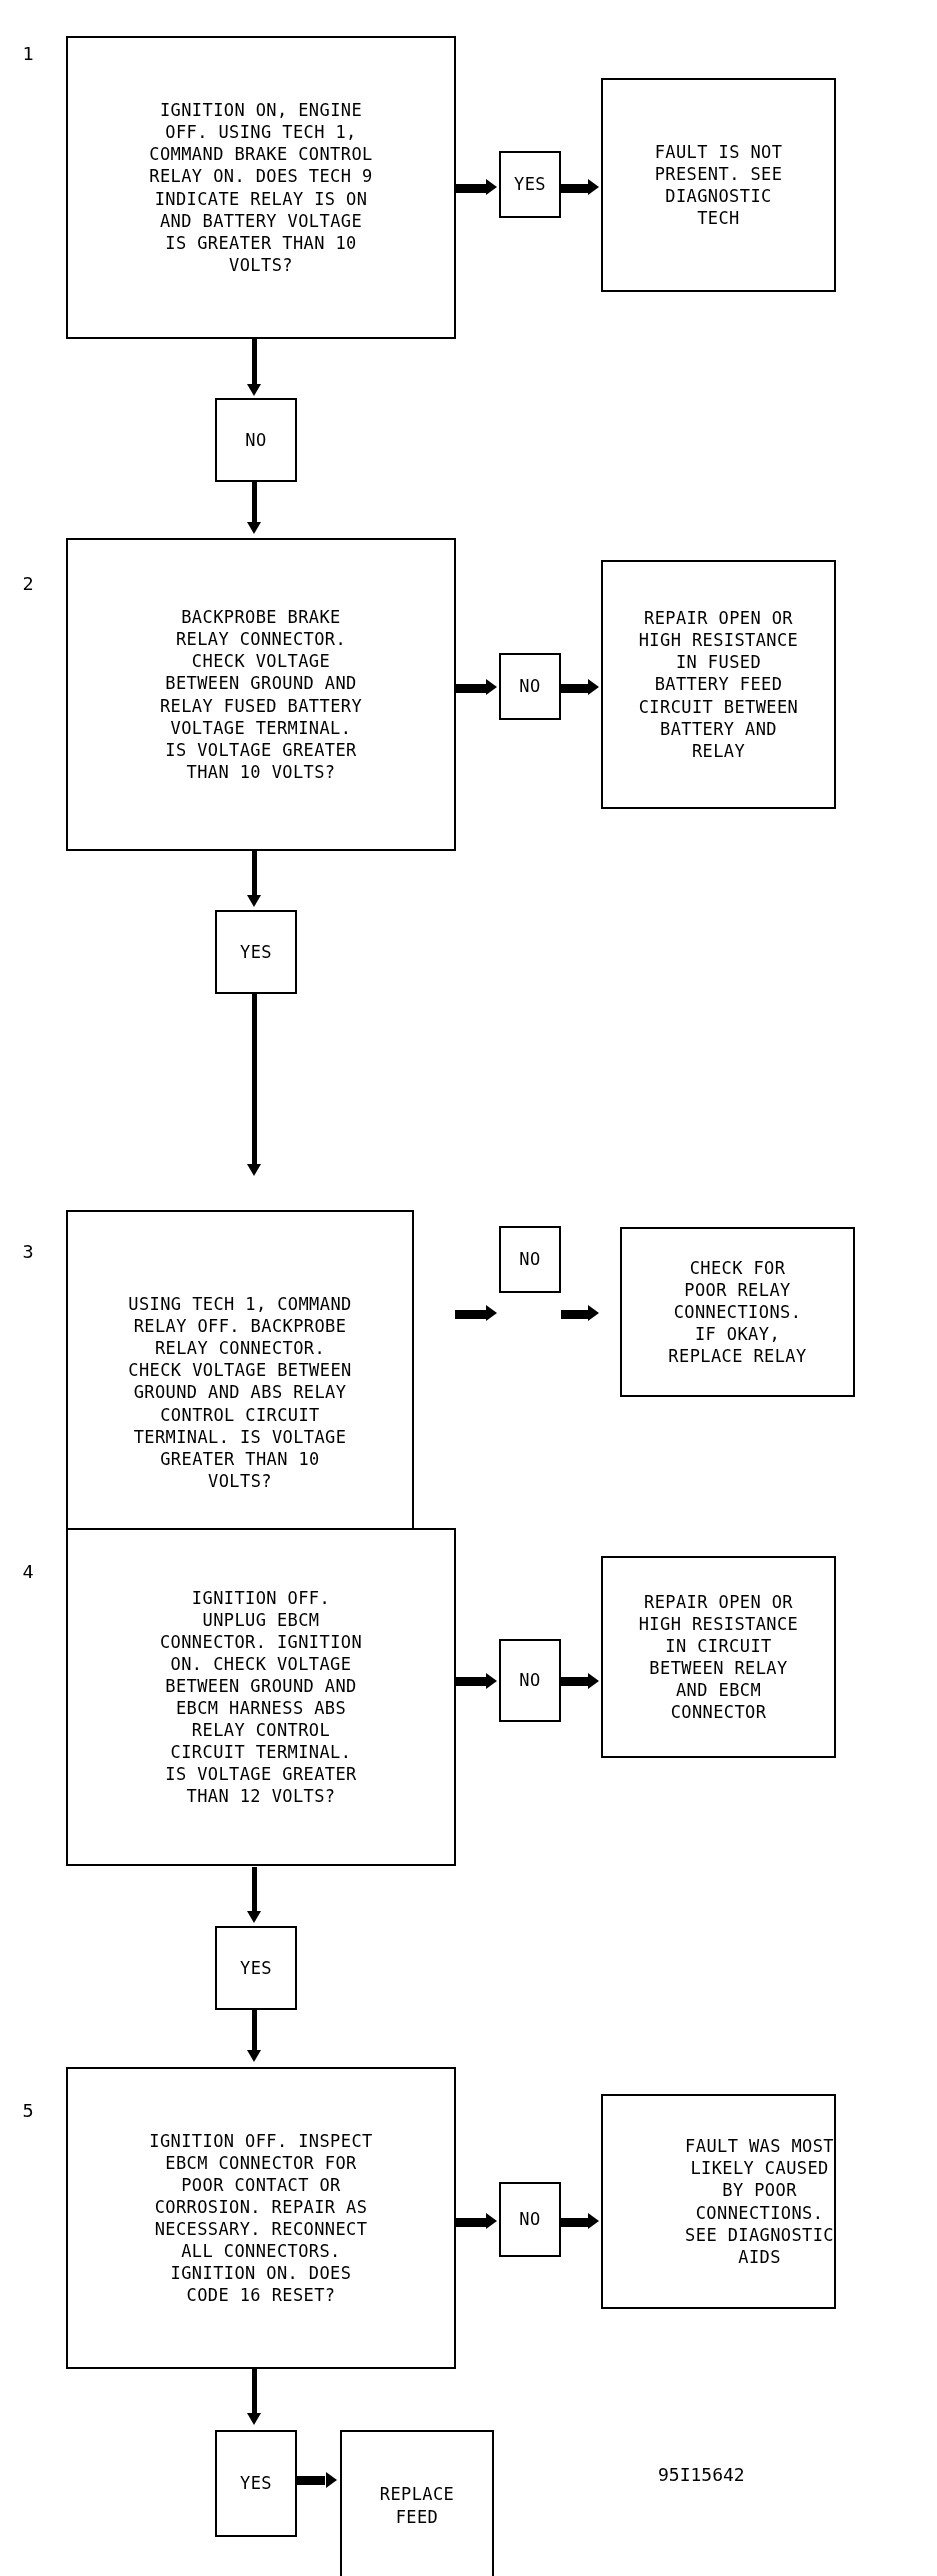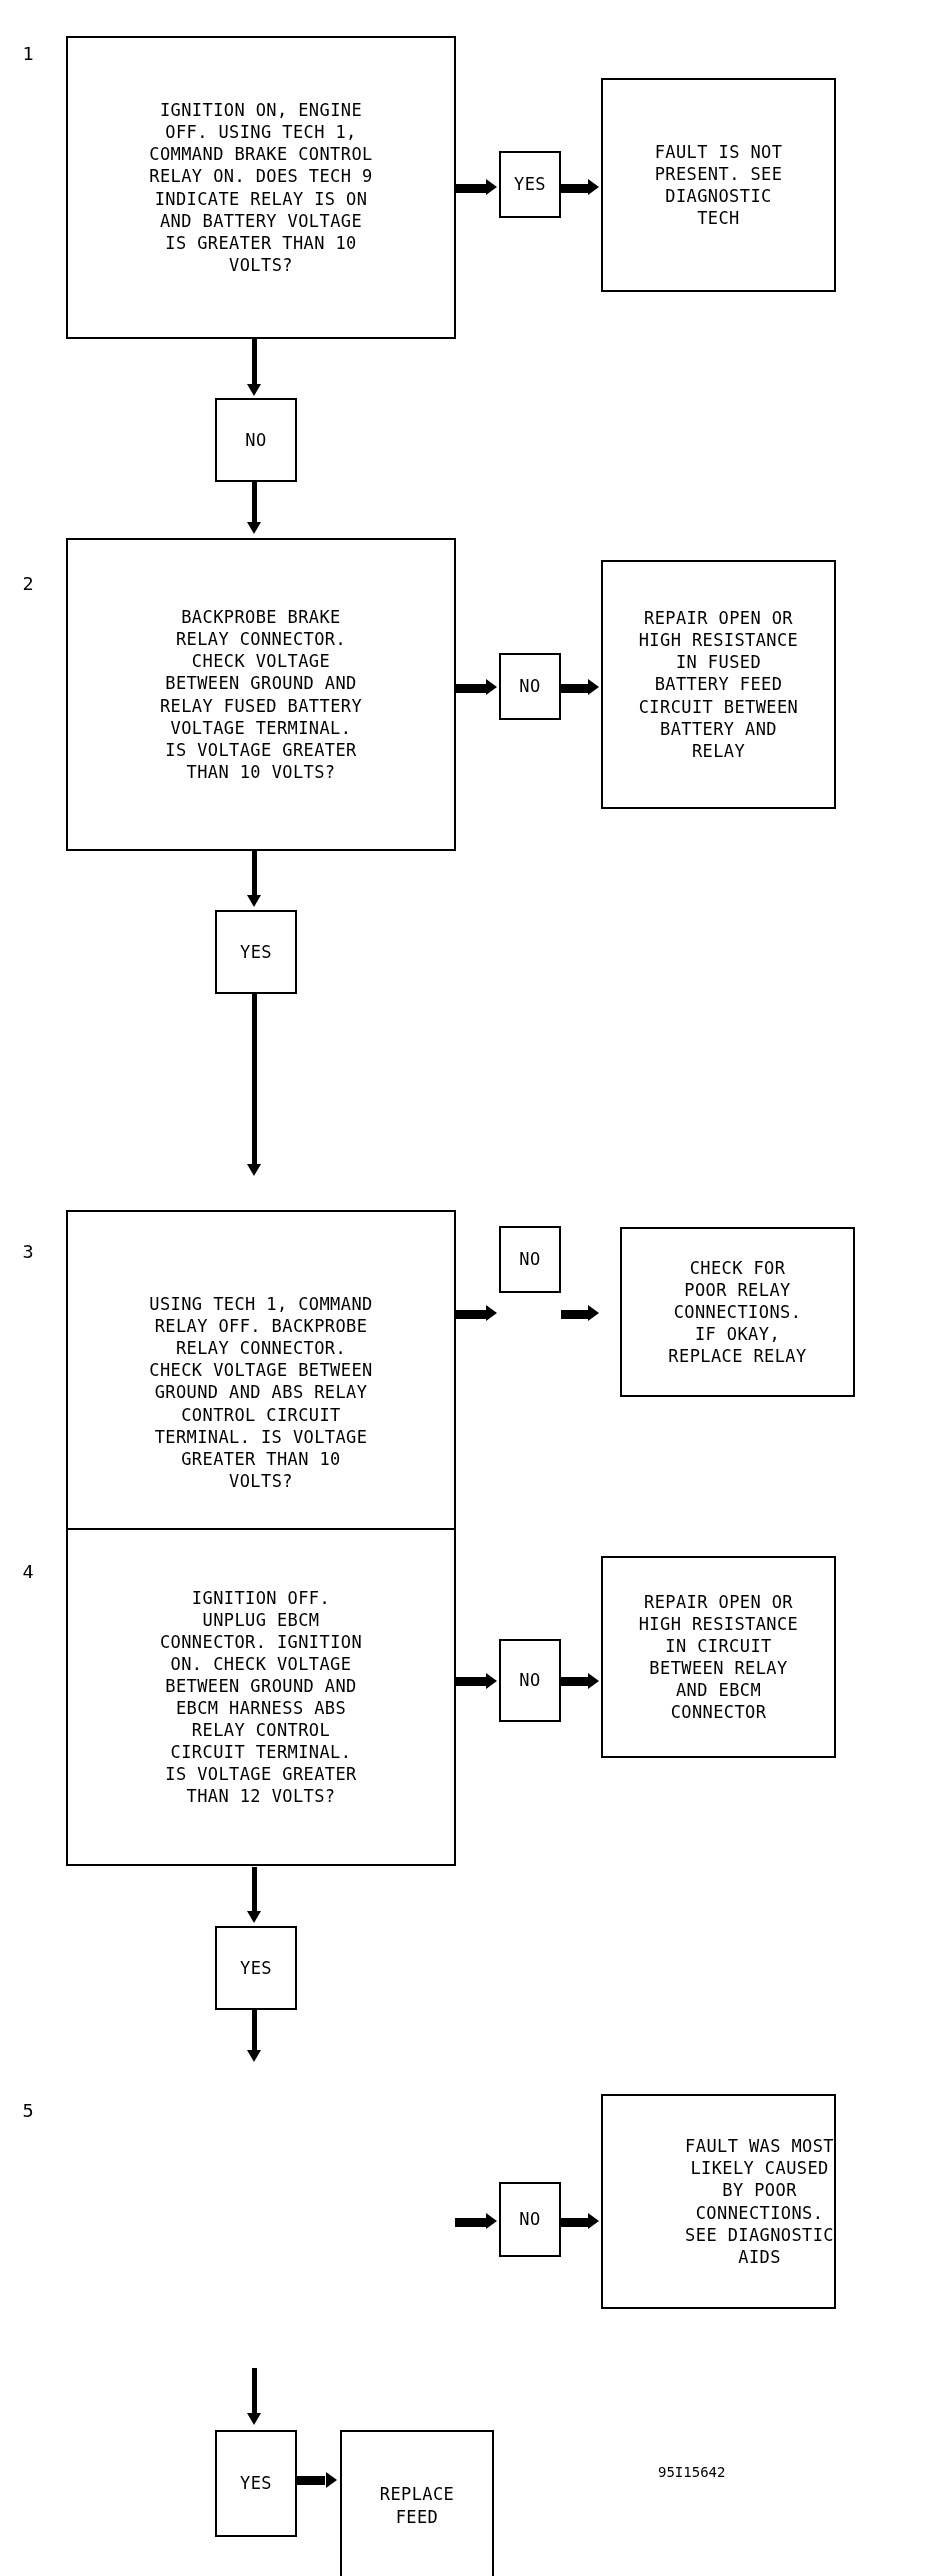--- a/index.html
+++ b/index.html
@@ -78,21 +78,21 @@
   .harrow {
     position: absolute;
     width: 0; height: 0;
     border-top: 8.5px solid transparent;
     border-bottom: 8.5px solid transparent;
     border-left: 11.6px solid #000;
   }
   
   .idcode {
     position: absolute;
-    font-size: 14px;
+    font-size: 18px;
     letter-spacing: 0px;
     font-family: "DejaVu Sans Mono", "Liberation Mono", monospace;
     color: #000;
   }
 </style>
 </head>
 <body>
 
 <div id="stage">
 
@@ -159,21 +159,21 @@
   </div>
   <div class="vline" style="left:252px; top:851px; width:5.4px; height:46px;"></div>
   <div class="varrow" style="left:247px; top:895px;"></div>
   <div class="box small" style="left:215px; top:910px; width:82px; height:84px;">
     <span class="txt">YES</span>
   </div>
   <div class="vline" style="left:252px; top:994px; width:5.4px; height:171px;"></div>
   <div class="varrow" style="left:247px; top:1164px;"></div>
 
   <div class="stepnum" style="left:7.7px; top:1241px;">3</div>
-  <div class="box" style="left:66px; top:1210px; width:390px; height:365px;">
+  <div class="box" style="left:66px; top:1210px; width:348px; height:365px;">
     <span class="txt">USING TECH 1, COMMAND
 RELAY OFF. BACKPROBE
 RELAY CONNECTOR.
 CHECK VOLTAGE BETWEEN
 GROUND AND ABS RELAY
 CONTROL CIRCUIT
 TERMINAL. IS VOLTAGE
 GREATER THAN 10
 VOLTS?</span>
   </div>
@@ -229,20 +229,30 @@
   </div>
   <div class="vline" style="left:252px; top:1867px; width:5.4px; height:46px;"></div>
   <div class="varrow" style="left:247px; top:1911px;"></div>
   <div class="box small" style="left:215px; top:1926px; width:82px; height:84px;">
     <span class="txt">YES</span>
   </div>
   <div class="vline" style="left:252px; top:2010px; width:5.4px; height:40px;"></div>
   <div class="varrow" style="left:247px; top:2050px;"></div>
 
   <div class="stepnum" style="left:7.7px; top:2100px;">5</div>
+  <div class="box" style="left:66px; top:2067px; width:390px; height:302px;">
+    <span class="txt">IGNITION OFF. INSPECT
+EBCM CONNECTOR FOR
+POOR CONTACT OR
+CORROSION. REPAIR AS
+NECESSARY. RECONNECT
+ALL CONNECTORS.
+IGNITION ON. DOES
+CODE 16 RESET?</span>
+  </div>
   <div class="hline" style="left:455px; top:2218px; width:31px;"></div>
   <div class="harrow" style="left:486px; top:2213px;"></div>
   <div class="box small" style="left:499px; top:2182px; width:62px; height:75px;">
     <span class="txt">NO</span>
   </div>
   <div class="hline" style="left:561px; top:2218px; width:27px;"></div>
   <div class="harrow" style="left:588px; top:2213px;"></div>
   <div class="box" style="left:601px; top:2094px; width:235px; height:215px;justify-content:flex-end;">
     <span class="txt">FAULT WAS MOST
 LIKELY CAUSED

